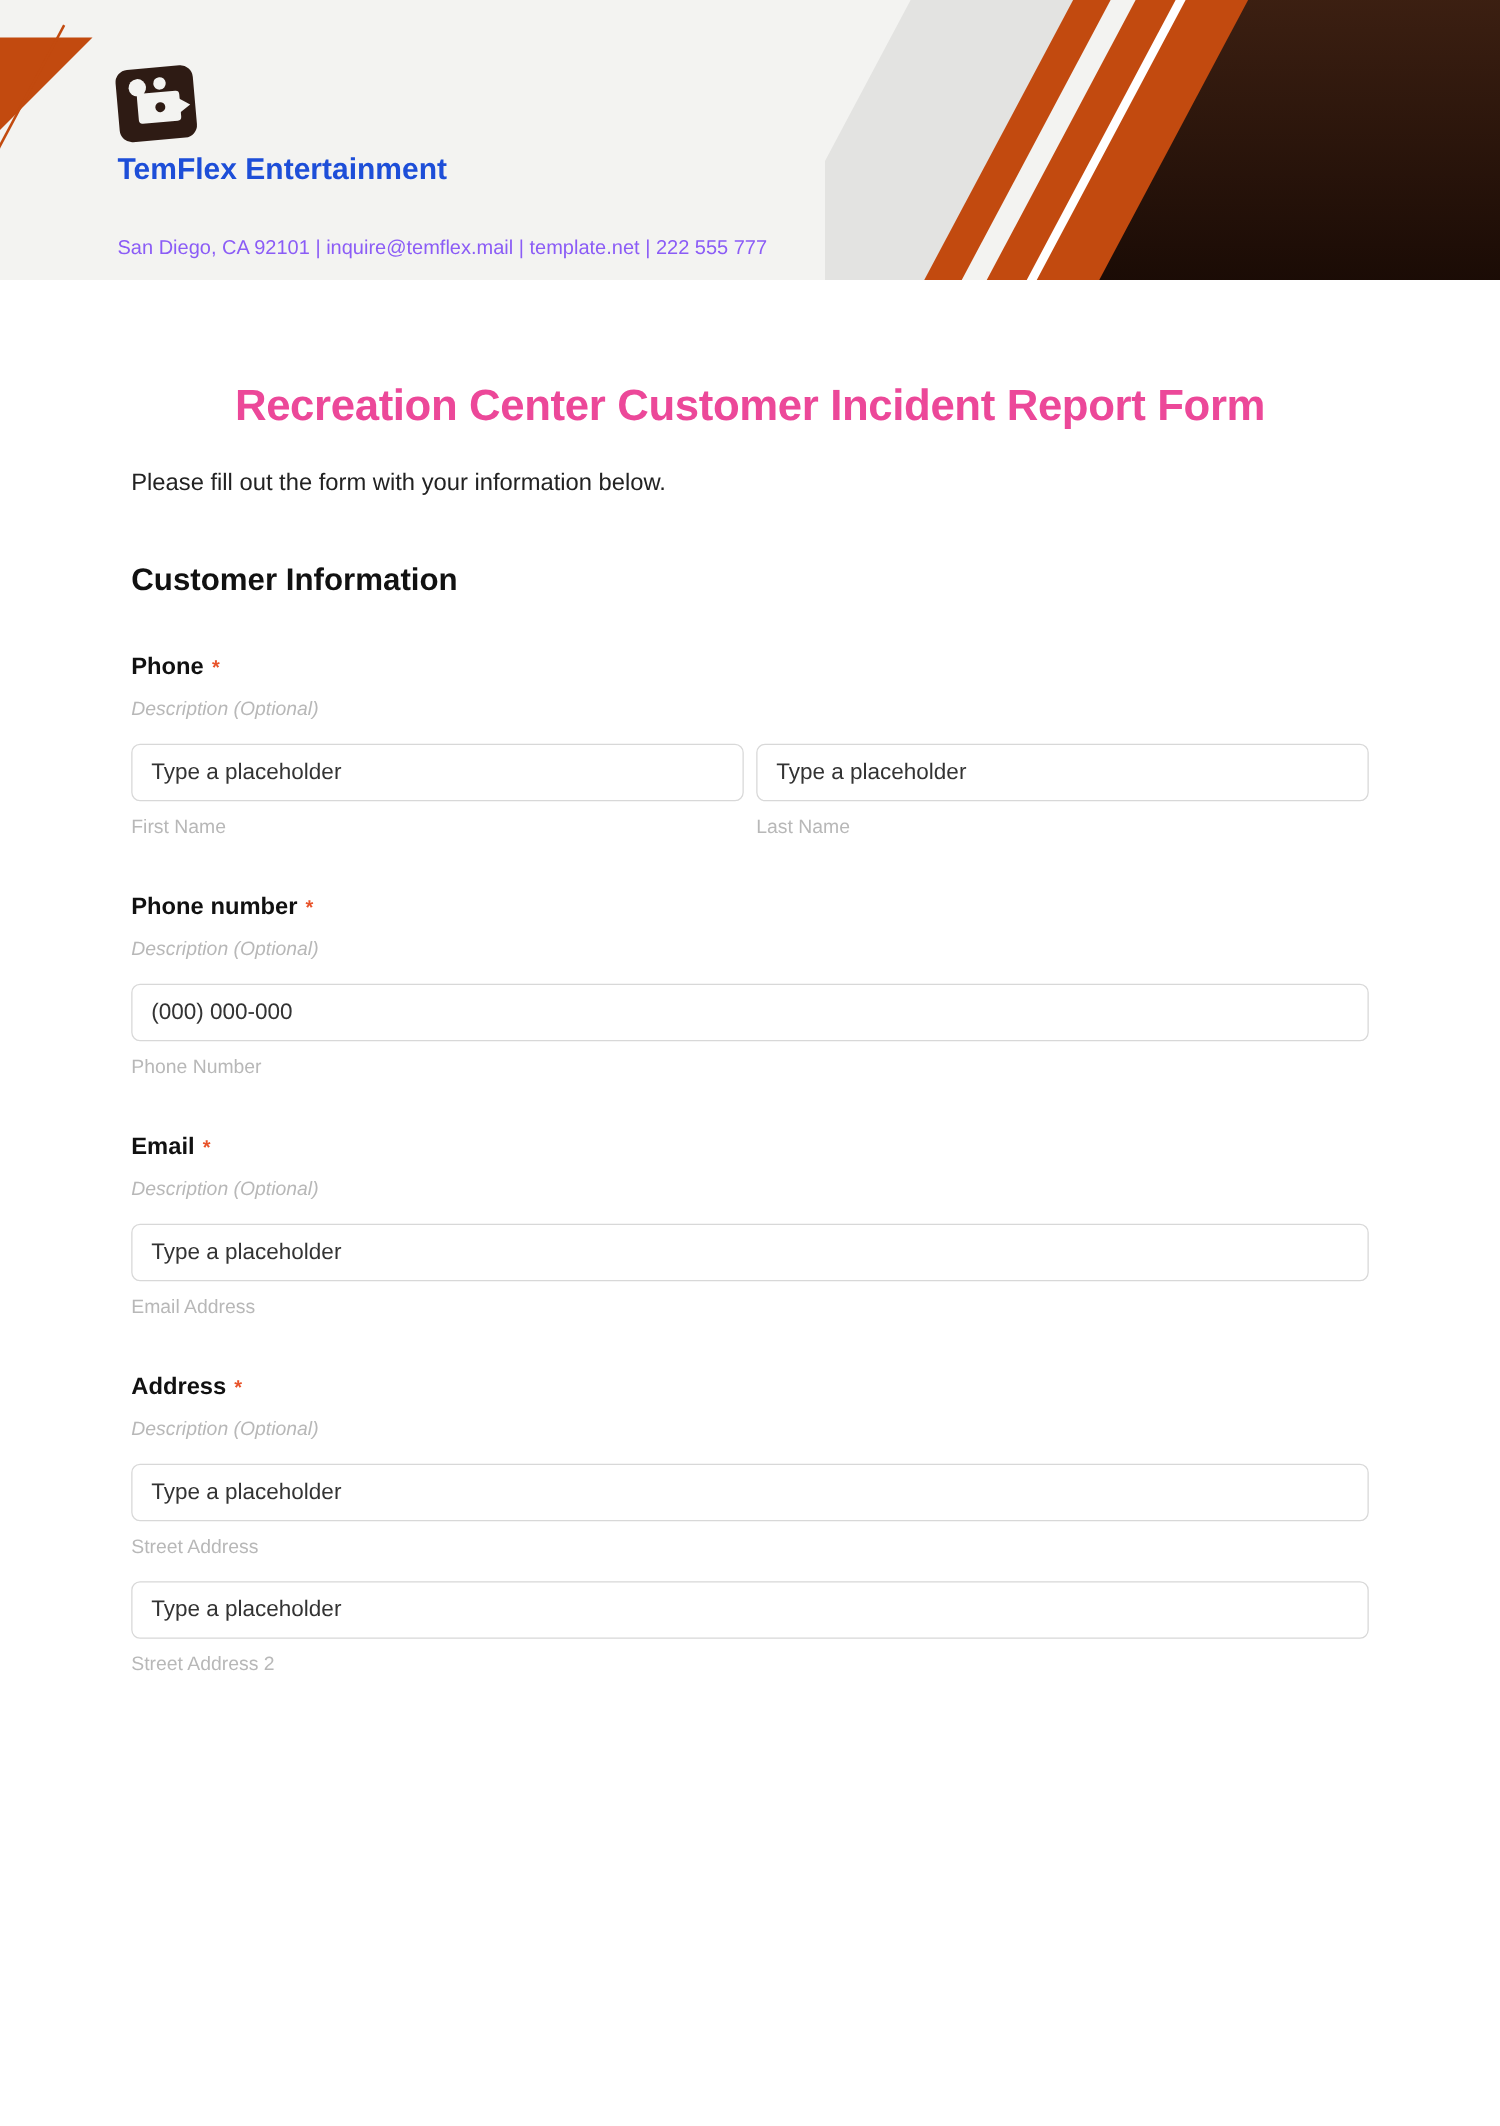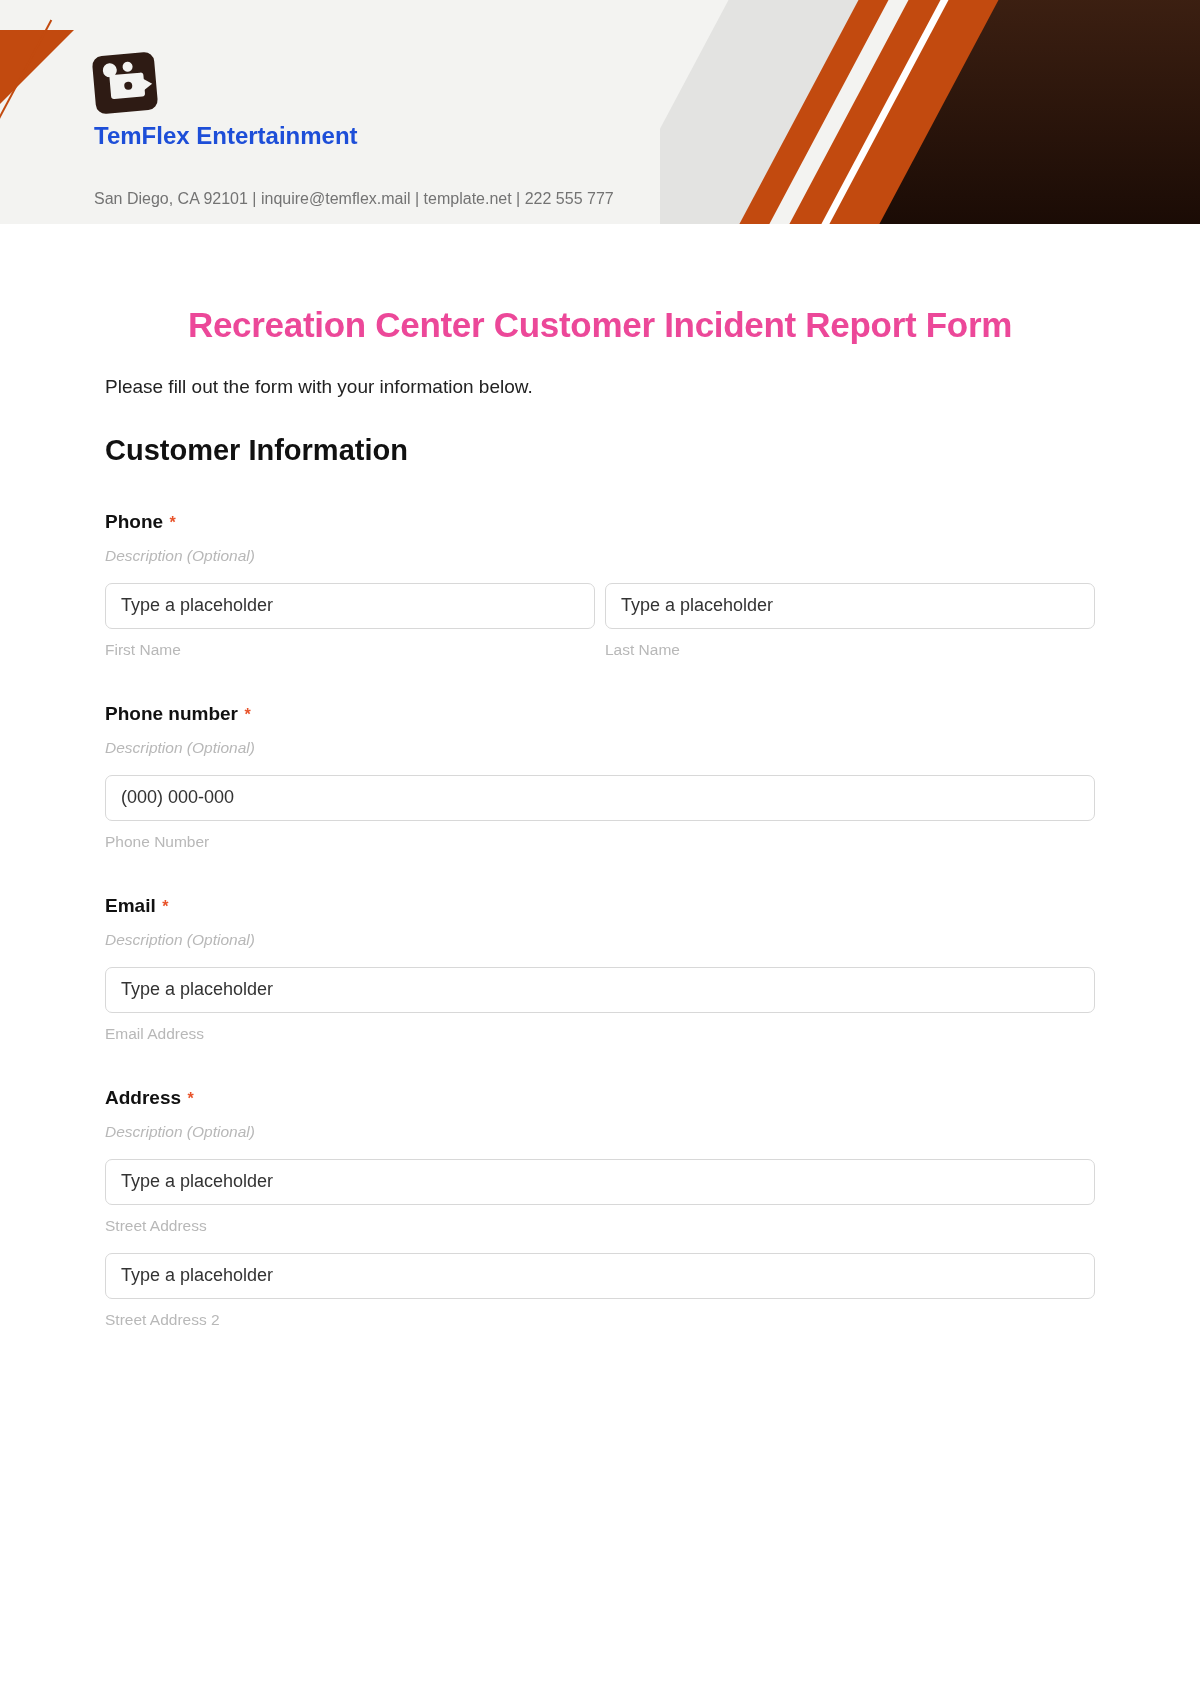--- a/index.html
+++ b/index.html
@@ -70,21 +70,21 @@
       right: 4px;
       top: 24px;
     }
     .company-name {
       color: #1d4ed8;
       font-size: 24px;
       font-weight: 700;
       margin-bottom: 6px;
     }
     .company-line {
-      color: #737373;
+      color: #8b5cf6;
       font-size: 16px;
       font-weight: 400;
       margin-top: 40px;
     }
     .orange-tri-left {
       position: absolute;
       left: 0;
       top: 30px;
       width: 0;
       height: 0;
@@ -131,24 +131,24 @@
       line-height: 1.3;
       letter-spacing: -0.3px;
     }
     .subtitle {
       font-size: 19px;
       color: #222;
       text-align: left;
       margin-top: 28px;
     }
     h2 {
-      font-size: 29px;
+      font-size: 25px;
       font-weight: 700;
       color: #111;
-      margin-top: 36px;
+      margin-top: 52px;
     }
     .field-group {
       margin-top: 44px;
     }
     .field-label {
       font-size: 19px;
       font-weight: 700;
       color: #111;
     }
     .req {

